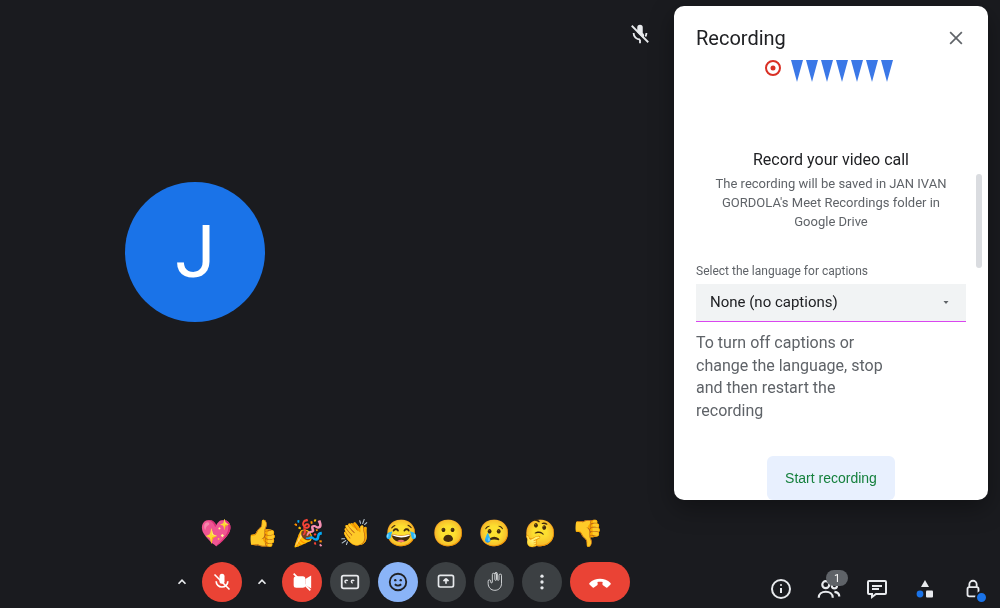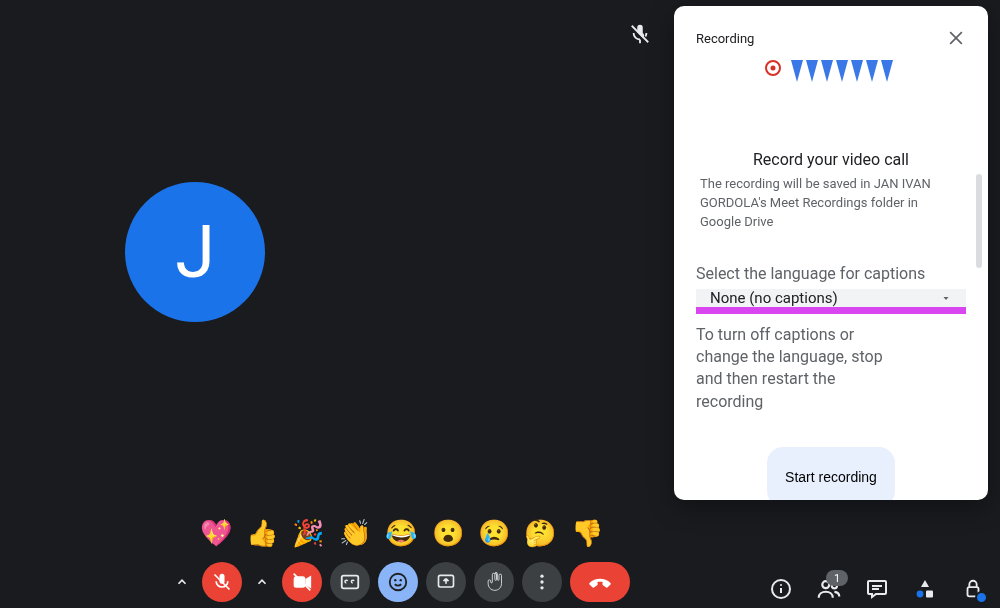--- a/index.html
+++ b/index.html
@@ -14,30 +14,30 @@
   .btn-round{width:40px;height:40px;border-radius:50%;display:flex;align-items:center;justify-content:center}
   .btn-dark{background:#3c4043}
   .btn-red{background:#ea4335}
   .btn-blue{background:#8ab4f8}
   .hangup{width:60px;height:40px;border-radius:20px;background:#ea4335;display:flex;align-items:center;justify-content:center}
   .right-controls{position:absolute;right:14px;bottom:6px;display:flex;align-items:center;gap:22px}
   .ricon{position:relative;width:26px;height:26px;display:flex;align-items:center;justify-content:center;color:#e8eaed}
   .badge{position:absolute;top:-6px;right:-6px;min-width:16px;height:16px;border-radius:8px;background:#5f6368;color:#fff;font-size:11px;display:flex;align-items:center;justify-content:center;padding:0 3px}
   .panel{position:absolute;top:6px;right:12px;width:314px;height:494px;background:#fff;border-radius:10px;box-shadow:0 8px 24px rgba(0,0,0,.35);color:#202124;display:flex;flex-direction:column;overflow:hidden}
   .panel-header{display:flex;align-items:center;justify-content:space-between;padding:18px 18px 6px 22px}
-  .panel-header h2{margin:0;font-size:13px;font-weight:400;color:#202124}
+  .panel-header h2{margin:0;font-size:20px;font-weight:400;color:#202124}
   .panel-close{width:28px;height:28px;display:flex;align-items:center;justify-content:center;color:#5f6368;cursor:pointer}
   .hero{height:34px;display:flex;align-items:flex-start;justify-content:center;gap:4px;margin-top:2px}
   .section-title{text-align:center;font-size:16px;color:#202124;margin-top:60px}
-  .section-sub{text-align:left;font-size:13px;color:#5f6368;line-height:1.45;padding:6px 26px 0}
-  .cap-label{font-size:16px;color:#5f6368;margin:32px 22px 6px}
-  .select{margin:0 22px;height:50px;background:#f1f3f4;border-bottom:7px solid #d946ef;display:flex;align-items:center;justify-content:space-between;padding:0 14px;color:#202124;font-size:15px}
+  .section-sub{text-align:center;font-size:13px;color:#5f6368;line-height:1.45;padding:6px 26px 0}
+  .cap-label{font-size:12px;color:#5f6368;margin:32px 22px 6px}
+  .select{margin:0 22px;height:50px;background:#f1f3f4;border-bottom:1px solid #d946ef;display:flex;align-items:center;justify-content:space-between;padding:0 14px;color:#202124;font-size:15px}
   .hint{font-size:16px;color:#5f6368;margin:10px 22px 0;line-height:1.4;max-width:210px}
   .start-wrap{display:flex;justify-content:center;margin-top:34px}
-  .start-btn{background:#e8f0fe;color:#000000;font-size:14px;padding:22px 18px;border-radius:16px;border:none}
+  .start-btn{background:#e8f0fe;color:#15803d;font-size:14px;padding:14px 18px;border-radius:6px;border:none}
   svg{display:block}
   .scrollbar-stub{position:absolute;right:6px;top:168px;width:6px;height:94px;background:#dadce0;border-radius:3px}
   .host-dot{position:absolute;right:-2px;bottom:-2px;width:9px;height:9px;border-radius:50%;background:#1a73e8;border:2px solid #1a1b1f}
 </style>
 </head>
 <body>
 
 <div class="stage">
 
   <div class="muted-indicator">

